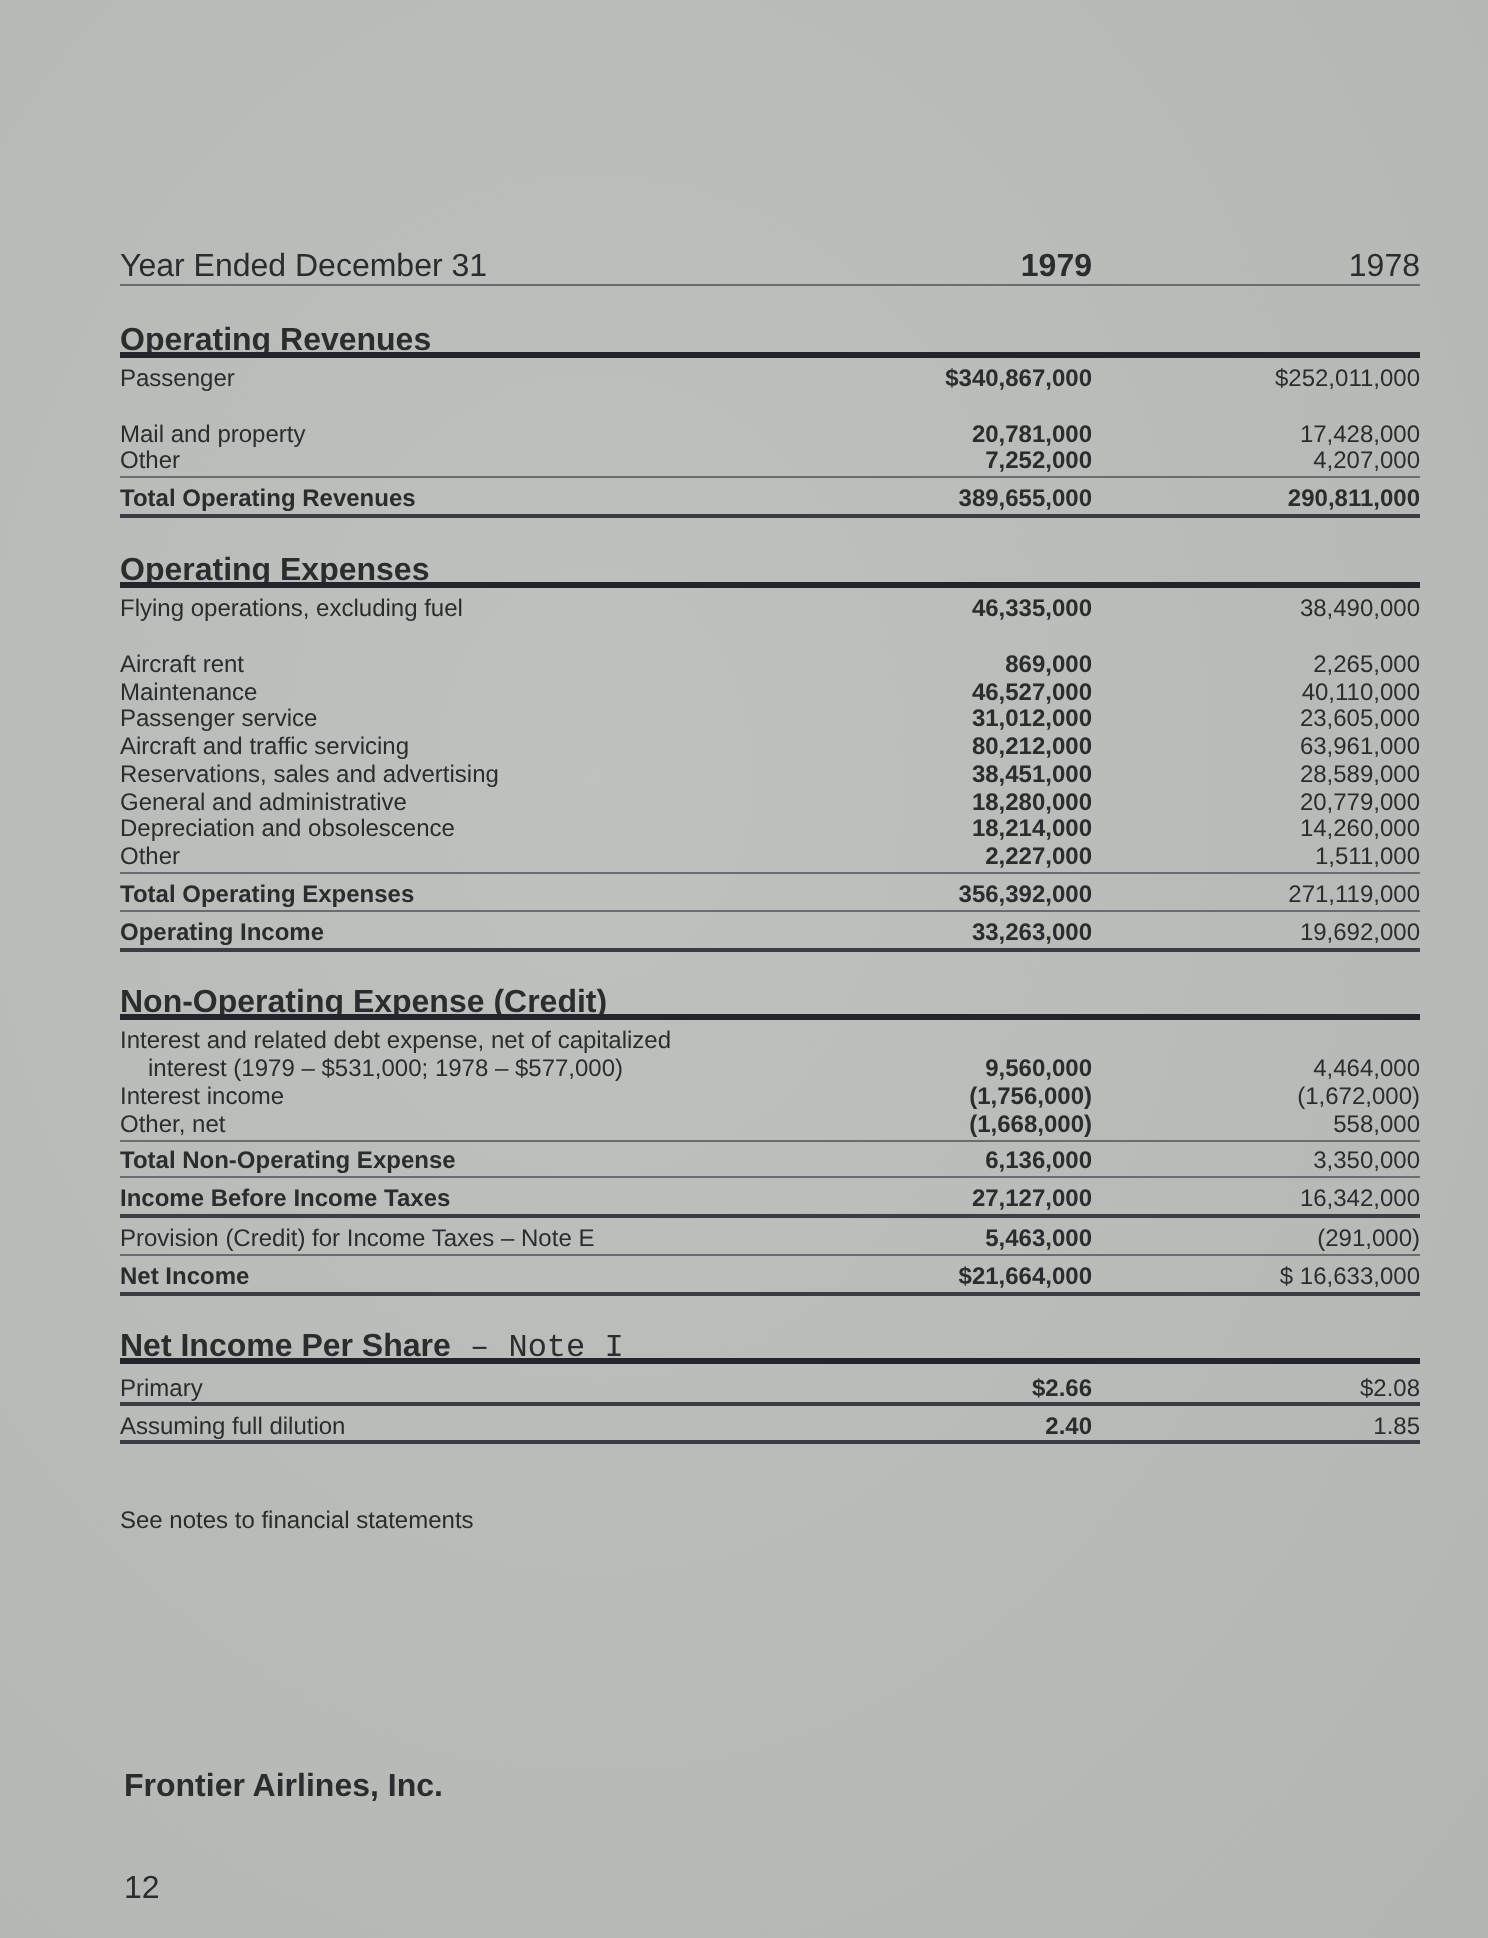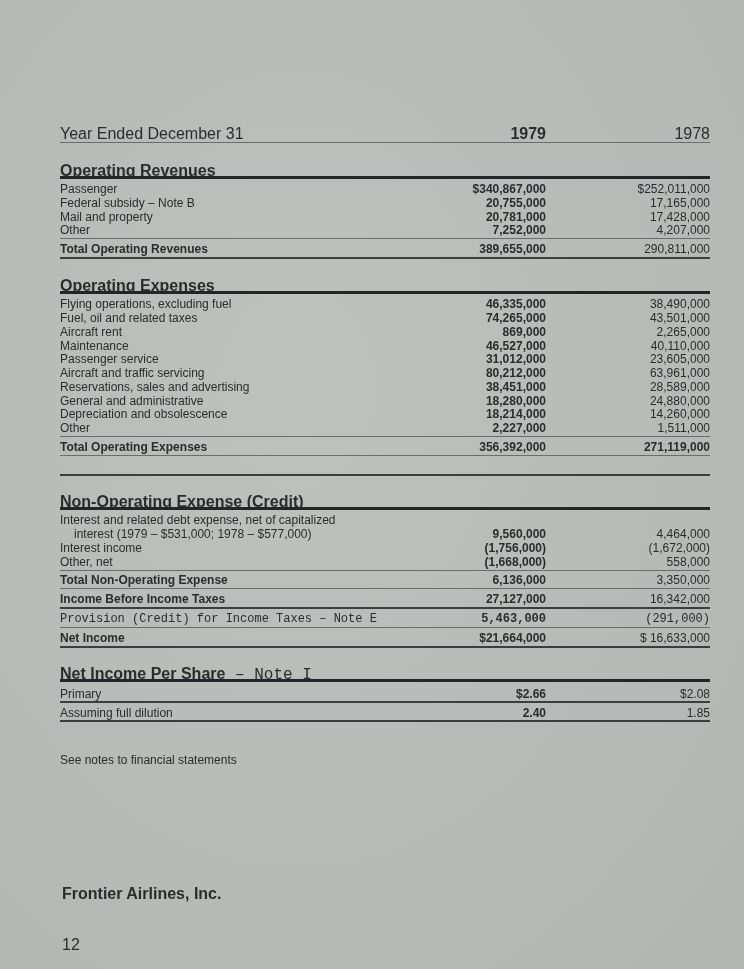--- a/index.html
+++ b/index.html
@@ -44,56 +44,46 @@
   <div class="rule-thin" style="top:142px;"></div>
 
   <div class="sec-title" style="top:162px;">Operating Revenues</div>
   <div class="rule-thick" style="top:176px;"></div>
 
   <div class="row" style="top:182px;">
     <span class="lbl">Passenger</span>
     <span class="v79">$340,867,000</span>
     <span class="v78">$252,011,000</span>
   </div>
-  <div class="row" style="top:196px;">
-    <span class="lbl">Federal subsidy – Note B</span>
-    <span class="v79">20,755,000</span>
-    <span class="v78">17,165,000</span>
-  </div>
   <div class="row" style="top:210px;">
     <span class="lbl">Mail and property</span>
     <span class="v79">20,781,000</span>
     <span class="v78">17,428,000</span>
   </div>
   <div class="row" style="top:223px;">
     <span class="lbl">Other</span>
     <span class="v79">7,252,000</span>
     <span class="v78">4,207,000</span>
   </div>
   <div class="rule-thin" style="top:238px;"></div>
   <div class="row bold" style="top:242px;">
     <span class="lbl">Total Operating Revenues</span>
     <span class="v79">389,655,000</span>
-    <span class="v78" style="font-weight:normal;">290,811,000</span>
+    <span class="v78" style="font-weight:bold;">290,811,000</span>
   </div>
   <div class="rule-mid" style="top:257px;"></div>
 
   <div class="sec-title" style="top:277px;">Operating Expenses</div>
   <div class="rule-thick" style="top:291px;"></div>
 
   <div class="row" style="top:297px;">
     <span class="lbl">Flying operations, excluding fuel</span>
     <span class="v79">46,335,000</span>
     <span class="v78">38,490,000</span>
   </div>
-  <div class="row" style="top:311px;">
-    <span class="lbl">Fuel, oil and related taxes</span>
-    <span class="v79">74,265,000</span>
-    <span class="v78">43,501,000</span>
-  </div>
   <div class="row" style="top:325px;">
     <span class="lbl">Aircraft rent</span>
     <span class="v79">869,000</span>
     <span class="v78">2,265,000</span>
   </div>
   <div class="row" style="top:339px;">
     <span class="lbl">Maintenance</span>
     <span class="v79">46,527,000</span>
     <span class="v78">40,110,000</span>
   </div>
@@ -108,39 +98,44 @@
     <span class="v78">63,961,000</span>
   </div>
   <div class="row" style="top:380px;">
     <span class="lbl">Reservations, sales and advertising</span>
     <span class="v79">38,451,000</span>
     <span class="v78">28,589,000</span>
   </div>
   <div class="row" style="top:394px;">
     <span class="lbl">General and administrative</span>
     <span class="v79">18,280,000</span>
-    <span class="v78">24,880,000</span>
+    <span class="v78">20,779,000</span>
   </div>
   <div class="row" style="top:407px;">
     <span class="lbl">Depreciation and obsolescence</span>
     <span class="v79">18,214,000</span>
     <span class="v78">14,260,000</span>
   </div>
   <div class="row" style="top:421px;">
     <span class="lbl">Other</span>
     <span class="v79">2,227,000</span>
     <span class="v78">1,511,000</span>
   </div>
   <div class="rule-thin" style="top:436px;"></div>
   <div class="row bold" style="top:440px;">
     <span class="lbl">Total Operating Expenses</span>
     <span class="v79">356,392,000</span>
-    <span class="v78" style="font-weight:bold;">271,119,000</span>
+    <span class="v78" style="font-weight:normal;">271,119,000</span>
   </div>
   <div class="rule-thin" style="top:455px;"></div>
+  <div class="row bold" style="top:459px;">
+    <span class="lbl">Operating Income</span>
+    <span class="v79">33,263,000</span>
+    <span class="v78" style="font-weight:normal;">19,692,000</span>
+  </div>
   <div class="rule-mid" style="top:474px;"></div>
 
   <div class="sec-title" style="top:493px;">Non-Operating Expense (Credit)</div>
   <div class="rule-thick" style="top:507px;"></div>
 
   <div class="row" style="top:513px;">
     <span class="lbl">Interest and related debt expense, net of capitalized</span>
   </div>
   <div class="row" style="top:527px;">
     <span class="lbl indent">interest (1979 – $531,000; 1978 – $577,000)</span>
@@ -163,21 +158,21 @@
     <span class="v79">6,136,000</span>
     <span class="v78" style="font-weight:normal;">3,350,000</span>
   </div>
   <div class="rule-thin" style="top:588px;"></div>
   <div class="row bold" style="top:592px;">
     <span class="lbl">Income Before Income Taxes</span>
     <span class="v79">27,127,000</span>
     <span class="v78" style="font-weight:normal;">16,342,000</span>
   </div>
   <div class="rule-mid" style="top:607px;"></div>
-  <div class="row" style="top:612px;font-family:Liberation Mono, monospace;">
+  <div class="row" style="top:612px;">
     <span class="lbl">Provision (Credit) for Income Taxes – Note E</span>
     <span class="v79">5,463,000</span>
     <span class="v78">(291,000)</span>
   </div>
   <div class="rule-thin" style="top:627px;"></div>
   <div class="row bold" style="top:631px;">
     <span class="lbl">Net Income</span>
     <span class="v79">$21,664,000</span>
     <span class="v78" style="font-weight:normal;">$ 16,633,000</span>
   </div>

